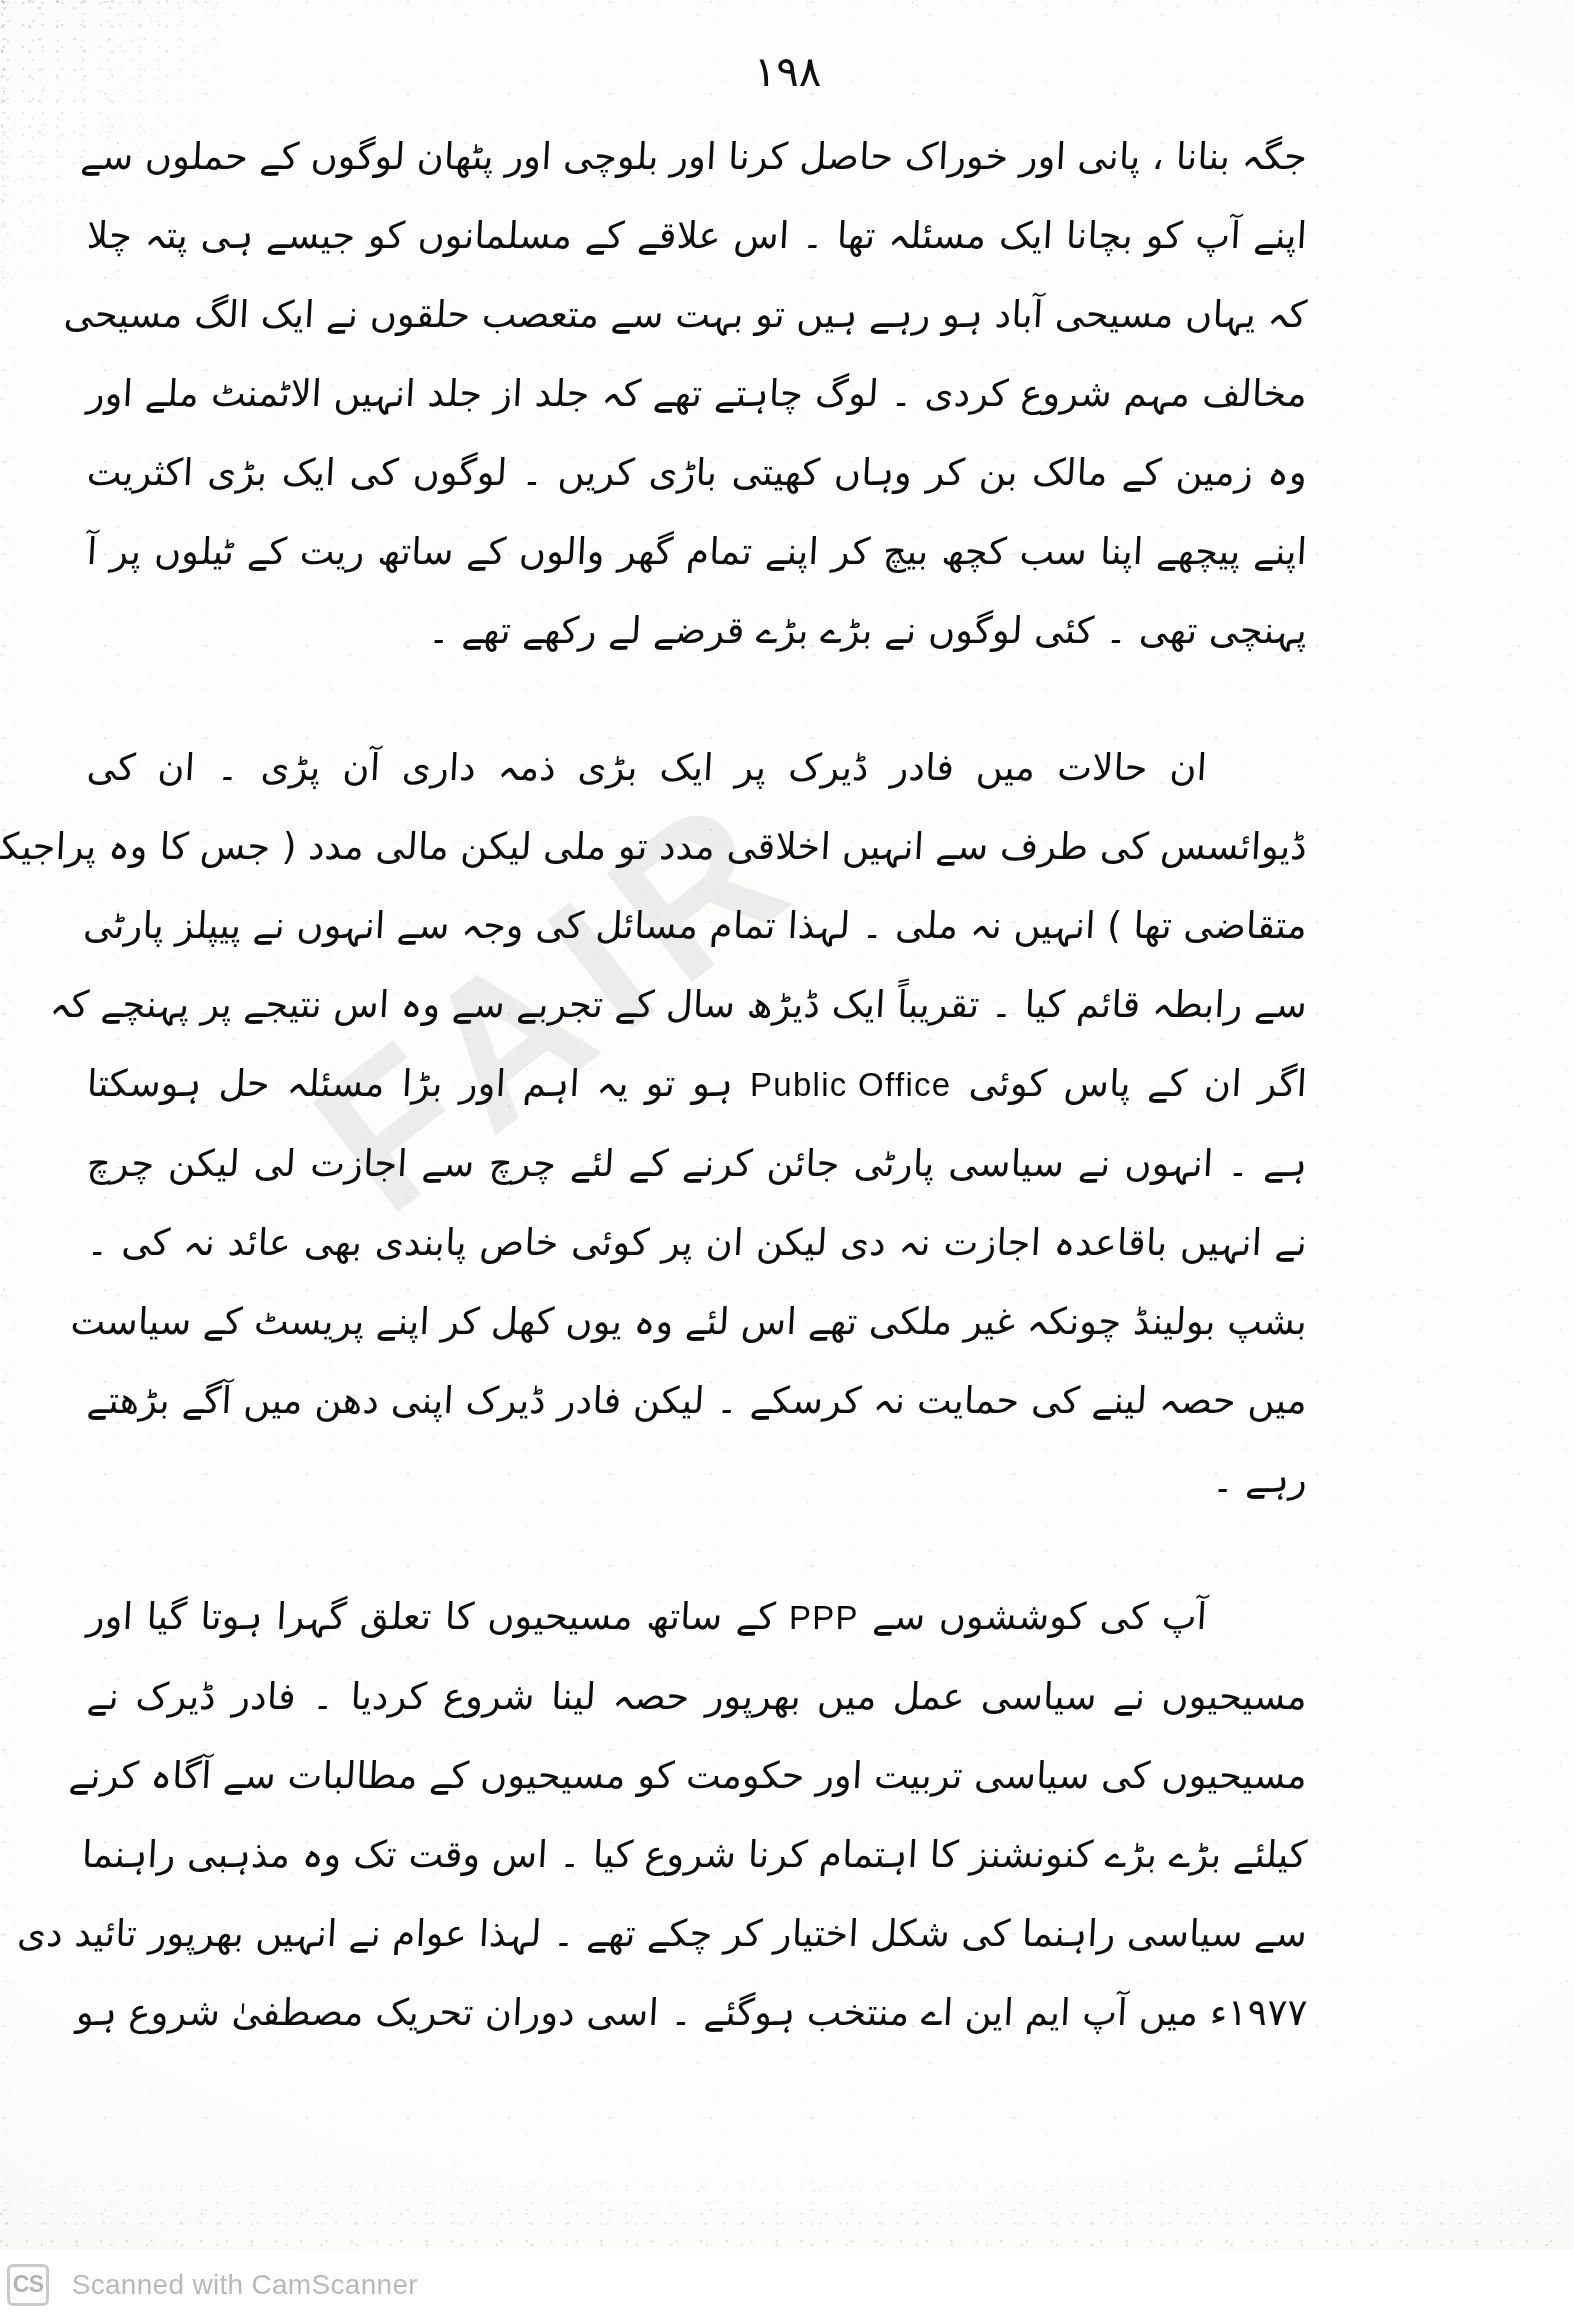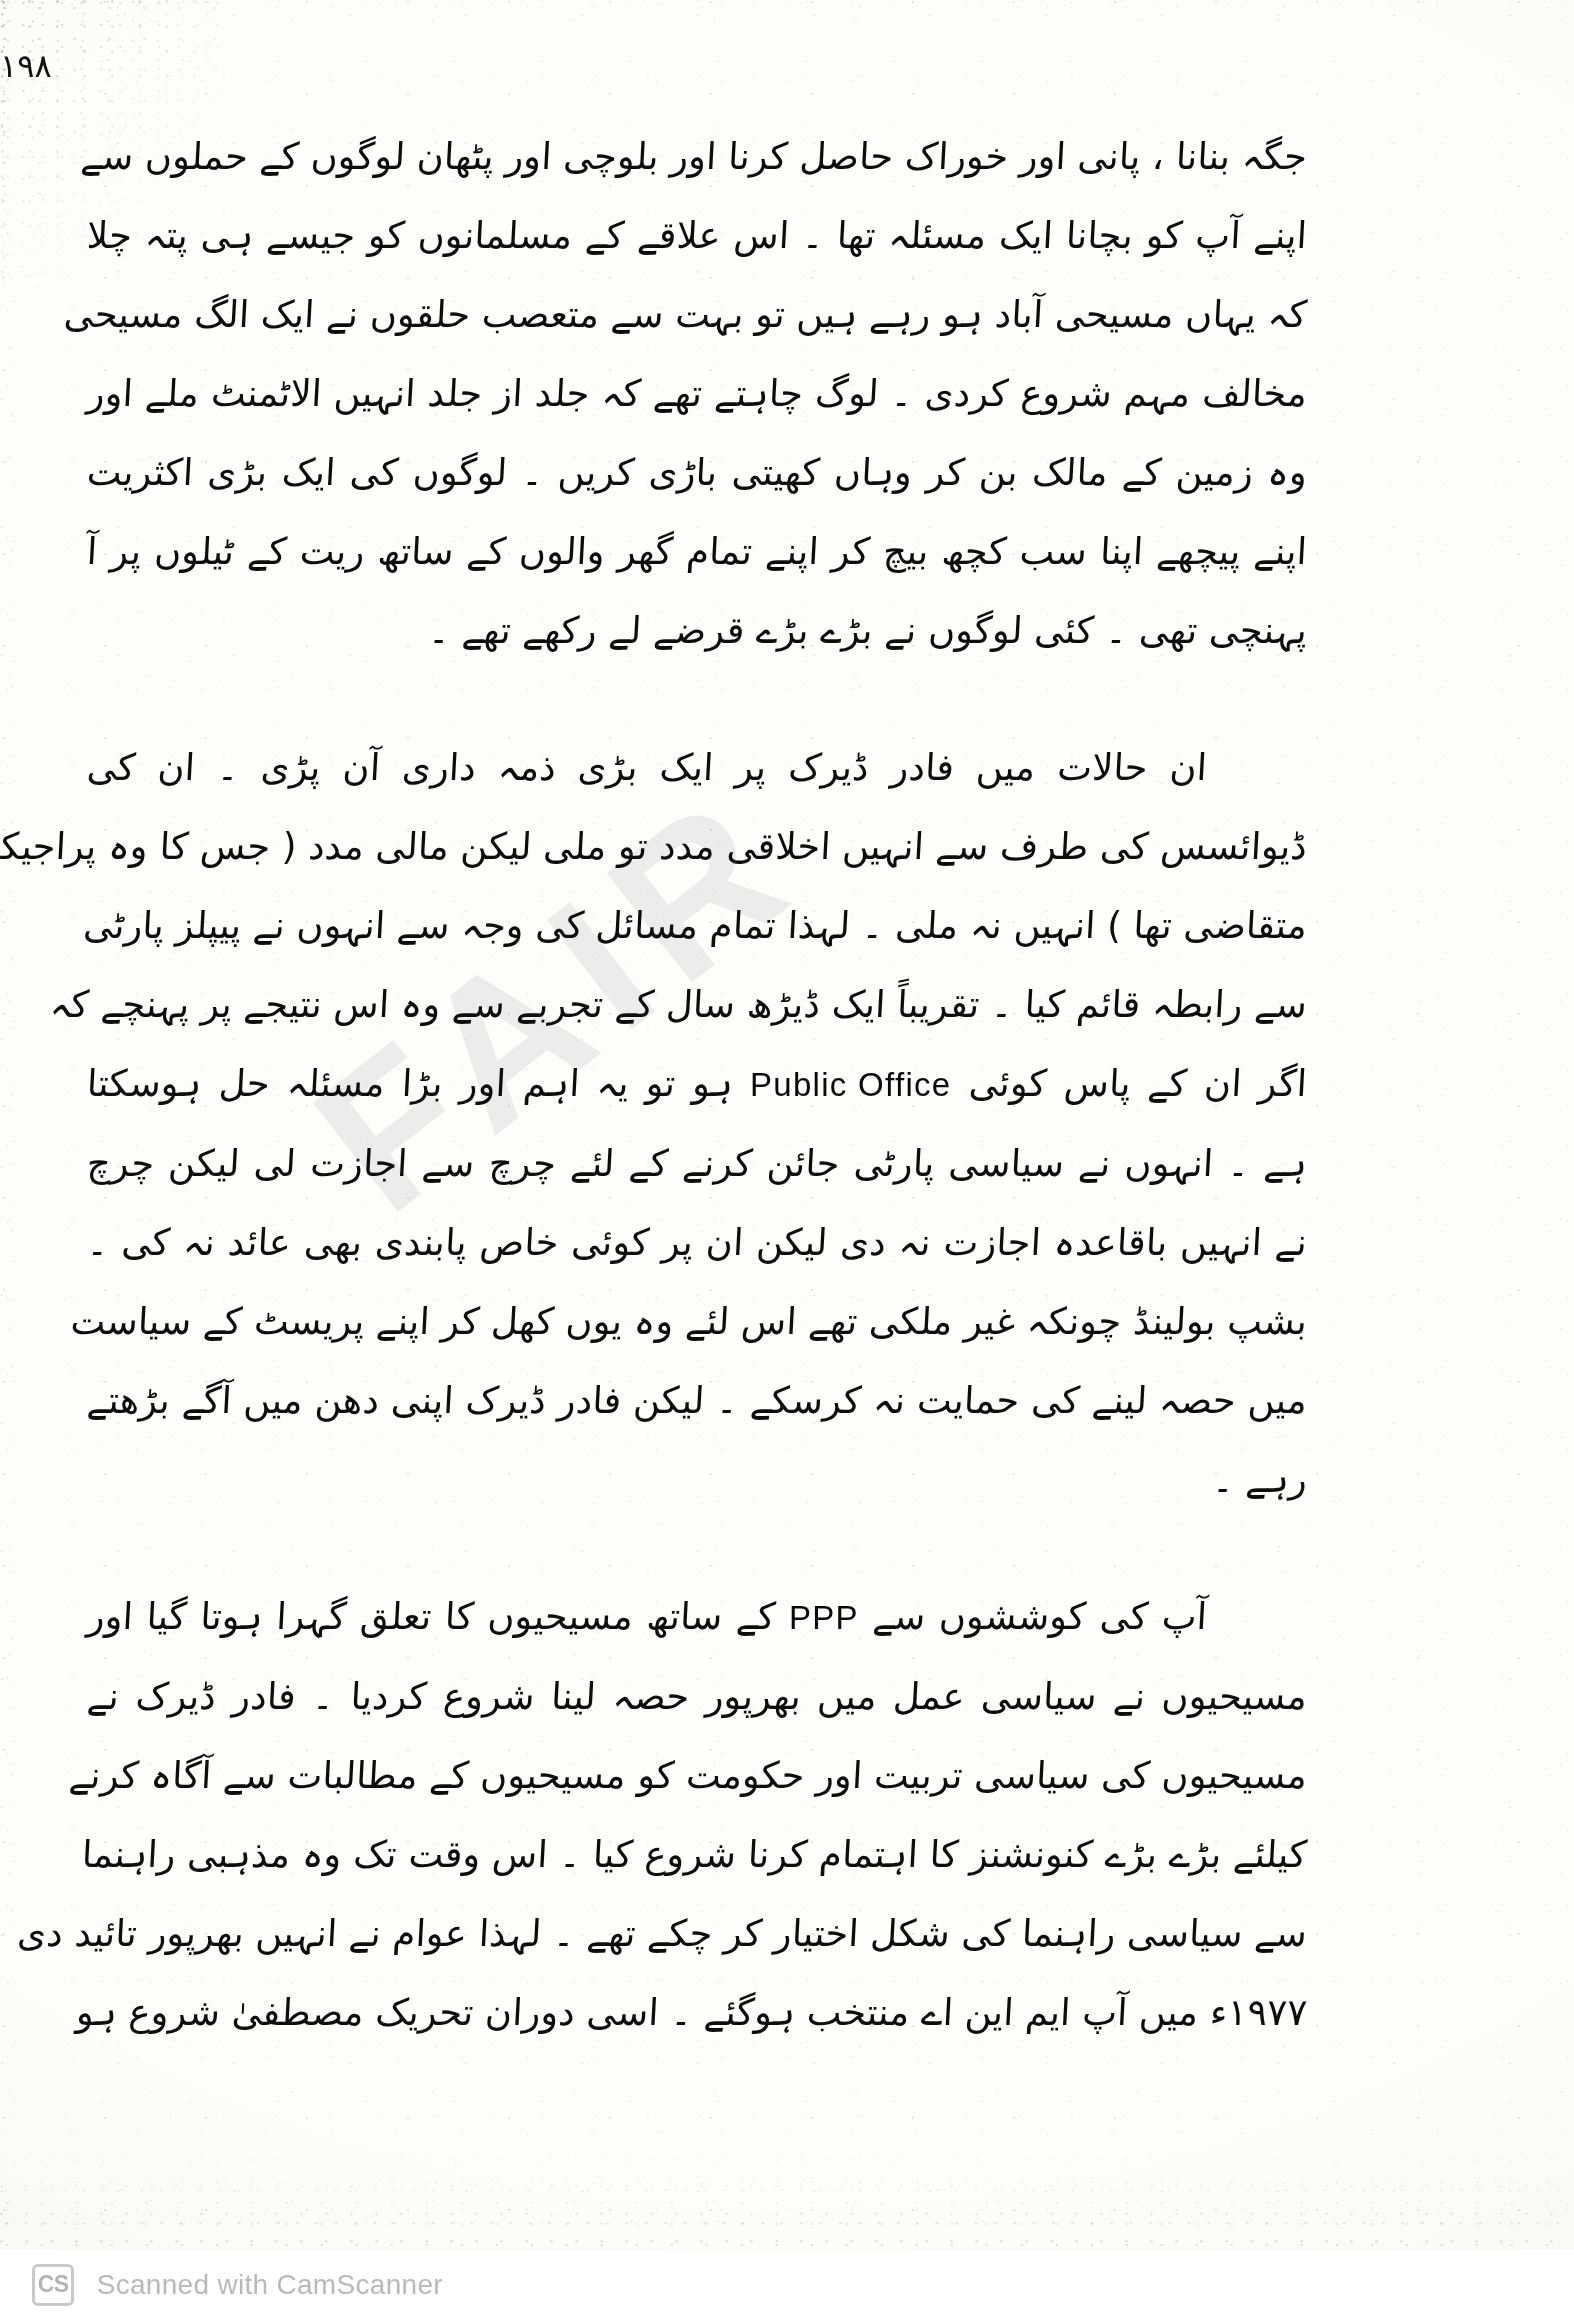--- a/index.html
+++ b/index.html
@@ -93,24 +93,24 @@
     white-space: nowrap;
     user-select: none;
   }
 
   
   .page-number {
     position: absolute;
     top: 47px;
     left: 0;
     width: 100%;
-    text-align: left;
+    text-align: center;
     z-index: 5;
     font-family: "DejaVu Sans", sans-serif;
-    font-size: 32px;
+    font-size: 42px;
     color: #101010;
     letter-spacing: 1.3px;
     direction: rtl;
   }
 
   
   .body-text {
     position: absolute;
     left: 87px;
     right: 268px;
@@ -157,21 +157,21 @@
   .cs-bar {
     position: absolute;
     left: 0;
     bottom: 0;
     width: 100%;
     height: 69px;
     background: #ffffff;
     display: flex;
     align-items: center;
     gap: 14.7px;
-    padding-left: 32px;
+    padding-left: 7px;
     box-sizing: border-box;
     z-index: 9;
   }
   .cs-logo {
     width: 42px;
     height: 42px;
     border: 3.3px solid #c9c9c9;
     border-radius: 6px;
     display: flex;
     align-items: center;

